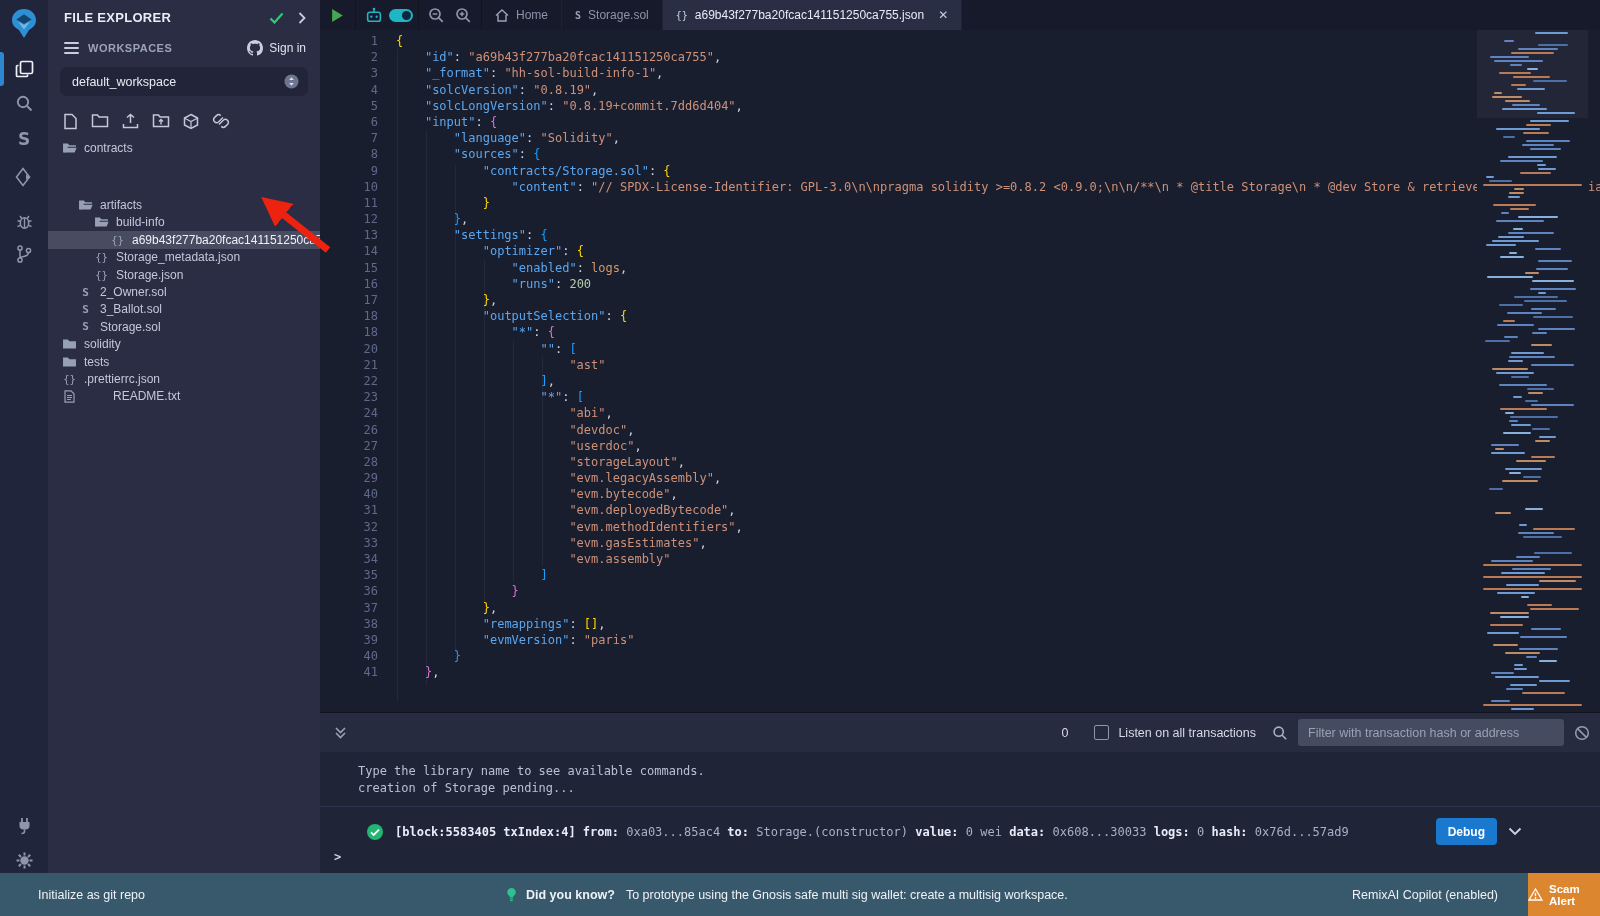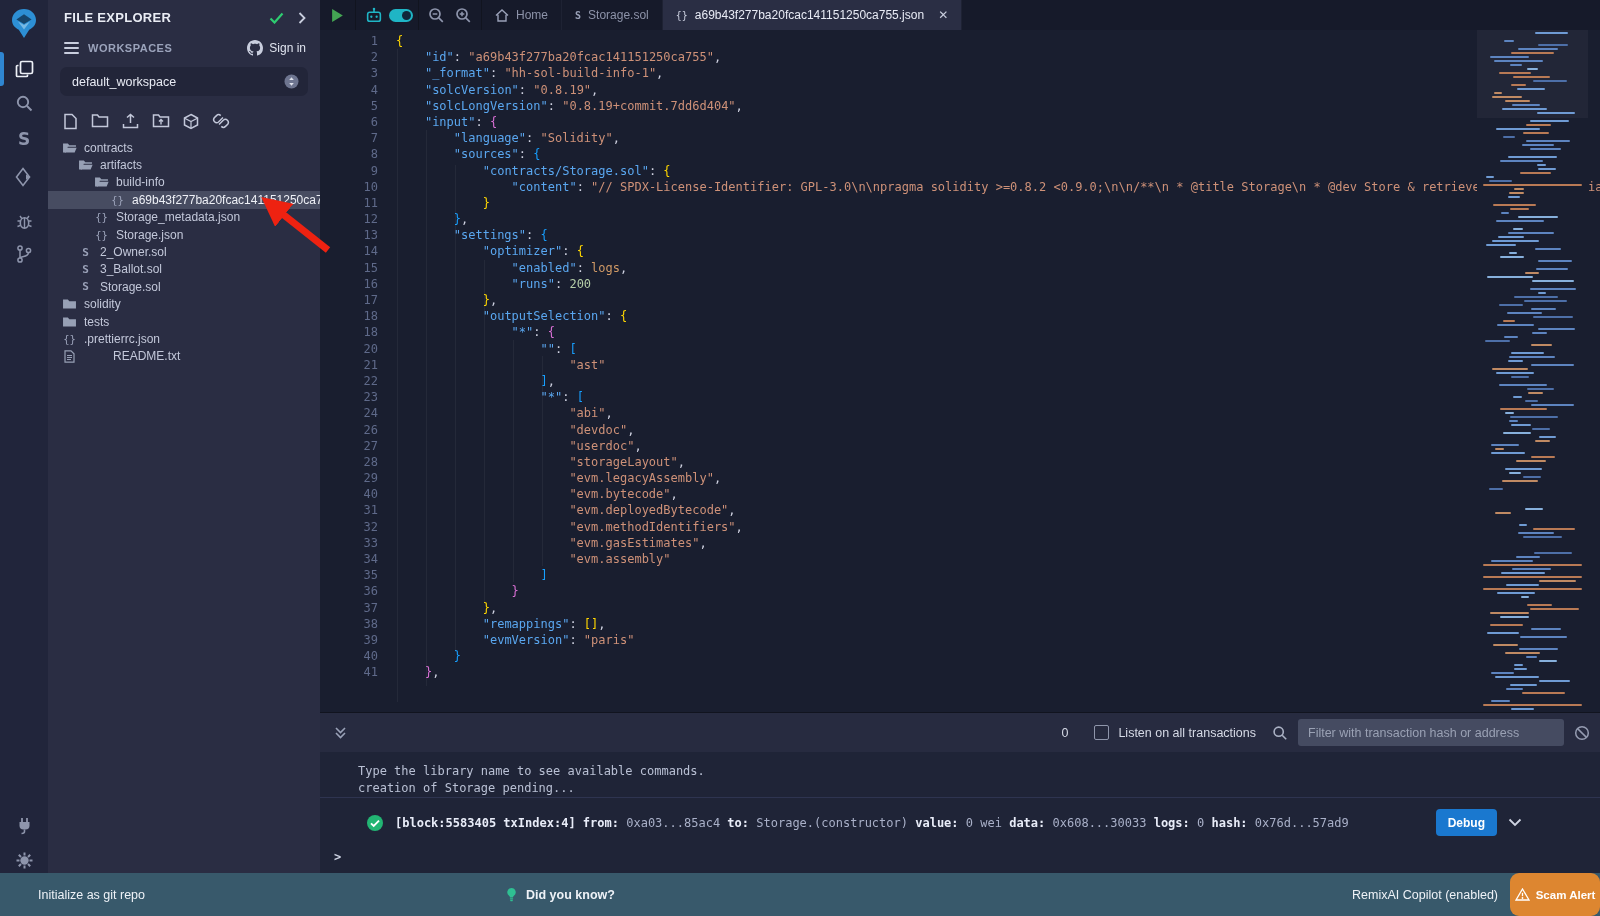--- a/index.html
+++ b/index.html
@@ -63,33 +63,33 @@
   .term-head{height:39px;background:#272b40;display:flex;align-items:center;padding:0 10px 0 14px;flex-shrink:0;}
   .th-right{margin-left:auto;display:flex;align-items:center;}
   .tx-count{font-size:12.5px;color:#d6dae6;margin-right:26px;}
   .cbx{width:13px;height:13px;border:1.5px solid #8f96ab;border-radius:2px;margin-right:9px;cursor:pointer;background:#262a3e;}
   .listen-lbl{font-size:12.5px;color:#d6dae6;margin-right:16px;}
   .th-search{margin-right:10px;display:flex;cursor:pointer;}
   .filter-input{width:246px;height:27px;background:#454b61;border:none;border-radius:3px;color:#cdd2e0;font-size:12.5px;padding:0 10px;outline:none;margin-right:10px;font-family:"Liberation Sans",sans-serif;}
   .filter-input::placeholder{color:#9aa1b4;}
   .term-body{flex:1;position:relative;font-family:"DejaVu Sans Mono",monospace;font-size:12px;color:#b9c0d4;}
   .term-out{padding:11px 0 0 38px;line-height:17px;}
-  .tx-row{border-top:1px solid #2e3450;display:flex;align-items:center;padding:11px 78px 11px 46px;gap:11px;}
+  .tx-row{margin-top:9px;border-top:1px solid #2e3450;display:flex;align-items:center;padding:11px 78px 11px 46px;gap:11px;}
   .tx-text{flex:1;white-space:nowrap;overflow:hidden;font-size:12px;color:#a9b0c8;}
   .tx-text b{color:#e8ecf8;font-weight:bold;}
   .debug-btn{background:#1a78cf;color:#fff;font-size:12px;font-weight:bold;border:none;border-radius:4px;height:27px;padding:0 12px;cursor:pointer;font-family:"Liberation Sans",sans-serif;}
   .prompt{position:absolute;left:14px;bottom:9px;color:#cdd3e2;font-weight:bold;}
 
   
   .statusbar{height:43px;background:#38596b;display:flex;align-items:center;position:relative;color:#eef2f7;font-size:12.5px;}
   .sb-left{padding-left:38px;cursor:pointer;}
   .sb-tip{position:absolute;left:506px;display:flex;gap:9px;align-items:center;}
   .sb-tip b{margin-right:2px;}
   .sb-copilot{position:absolute;right:102px;cursor:pointer;}
-  .sb-scam{position:absolute;right:0;top:0;bottom:0;width:90px;background:#dd8630;display:flex;align-items:center;justify-content:center;gap:6px;font-weight:bold;font-size:11.5px;color:#fff;cursor:pointer;border-radius:9px;}
+  .sb-scam{position:absolute;right:0;top:0;bottom:0;width:72px;background:#dd8630;display:flex;align-items:center;justify-content:center;gap:6px;font-weight:bold;font-size:11.5px;color:#fff;cursor:pointer;}
 
   .arrow-overlay{position:absolute;left:0;top:0;width:1600px;height:916px;pointer-events:none;z-index:60;}
 </style>
 </head>
 <body>
 
 <div class="app">
 
   <div class="activity">
     <div class="act-btn" style="top:6px;height:36px;">
@@ -232,21 +232,21 @@
     <div class="tree" id="tree">
         <div class="trow" style="padding-left: 14px;">
           <span class="ticon">
             <svg width="15" height="12" viewBox="0 0 16 13">
               <path d="M1 1.5h5.2l1.6 2H15v1.6H6.2L4 11.5H1z" fill="#97a0b5"></path>
               <path d="M4.8 6.3h10.9l-2.1 5.2H2.7z" fill="#97a0b5"></path>
             </svg>
           </span>
           <span>contracts</span>
         </div>
-        <div class="trow" style="padding-left: 30px;">
+        <div class="trow" style="padding-left: 30px; margin-top: 40px;">
           <span class="ticon">
             <svg width="15" height="12" viewBox="0 0 16 13">
               <path d="M1 1.5h5.2l1.6 2H15v1.6H6.2L4 11.5H1z" fill="#97a0b5"></path>
               <path d="M4.8 6.3h10.9l-2.1 5.2H2.7z" fill="#97a0b5"></path>
             </svg>
           </span>
           <span>artifacts</span>
         </div>
         <div class="trow" style="padding-left: 46px;">
           <span class="ticon">
@@ -769,20 +769,21 @@
   <span class="sb-left">Initialize as git repo</span>
   <span class="sb-tip">
     <span style="display:flex;">
         <svg width="11" height="16" viewBox="0 0 11 16">
           <path d="M5.5 1a4.3 4.3 0 00-2.4 7.8c.5.4.9 1 .9 1.7h3c0-.7.4-1.3.9-1.7A4.3 4.3 0 005.5 1z" fill="#2fbf92"></path>
           <rect x="3.8" y="11.2" width="3.4" height="1.2" rx=".6" fill="#2fbf92"></rect>
           <rect x="4.1" y="13" width="2.8" height="1.2" rx=".6" fill="#2fbf92"></rect>
         </svg>
       </span>
     <b>Did you know?</b>
+    <span>To prototype using the Gnosis safe multi sig wallet: create a multisig workspace.</span>
   </span>
   <span class="sb-copilot">RemixAI Copilot (enabled)</span>
   <span class="sb-scam">
     <span style="display:flex;">
         <svg width="15" height="13" viewBox="0 0 15 13">
           <path d="M7.5 1L14 12H1z" fill="none" stroke="#fff" stroke-width="1.3"></path>
           <path d="M7.5 4.8v3.4" stroke="#fff" stroke-width="1.3"></path>
           <circle cx="7.5" cy="10" r=".9" fill="#fff"></circle>
         </svg>
       </span>

